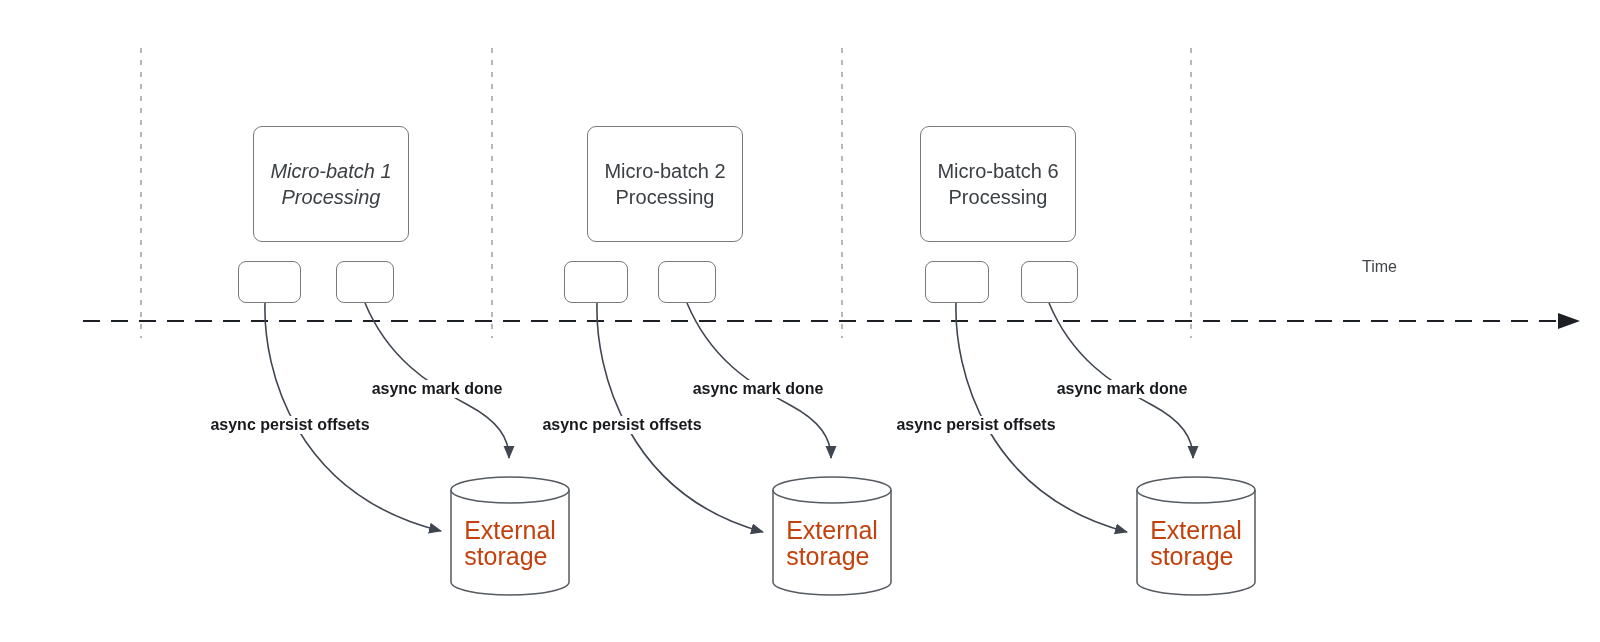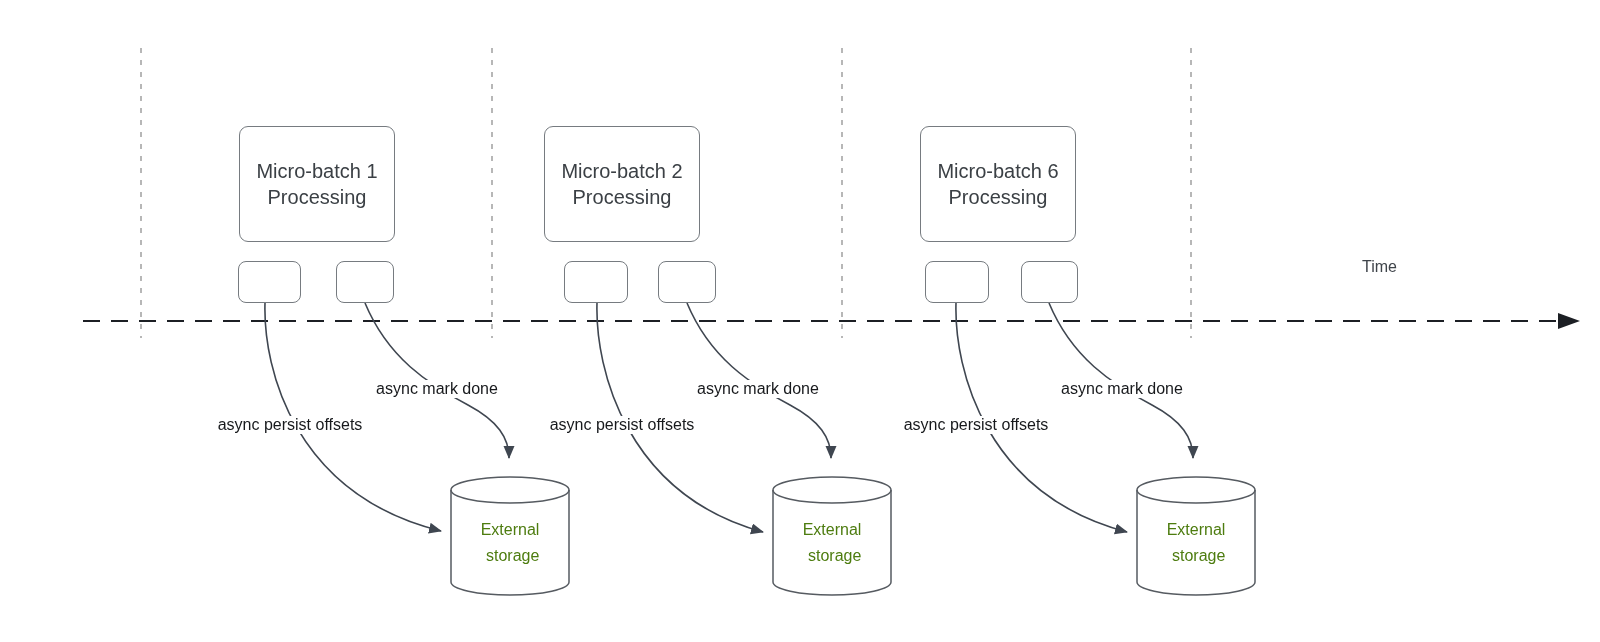--- a/index.html
+++ b/index.html
@@ -14,25 +14,25 @@
     display:flex;align-items:center;justify-content:center;text-align:center;
     font-size:20px;line-height:26px;color:#3b4045;
   }
   .task-box{
     position:absolute;top:261px;height:42px;box-sizing:border-box;
     border:1px solid #767b80;border-radius:8px;background:#ffffff;z-index:2;
   }
   .edge-label{
     position:absolute;transform:translate(-50%,-50%);z-index:3;
     background:#ffffff;padding:0 3px;white-space:nowrap;
-    font-size:16px;font-weight:400;color:#17191c;
+    font-size:16px;font-weight:700;color:#17191c;
   }
   .storage-label{
-    position:absolute;transform:translate(-50%,0);z-index:3;text-align:right;
-    font-size:16px;line-height:26px;color:#4d7c0f;white-space:nowrap;
+    position:absolute;transform:translate(-50%,0);z-index:3;text-align:left;
+    font-size:25px;line-height:26px;color:#c2410c;white-space:nowrap;
   }
   .time-label{
     position:absolute;z-index:3;font-size:16px;color:#3f444a;white-space:nowrap;
   }
 </style>
 </head>
 <body>
 
 <div id="stage">
 
@@ -69,36 +69,36 @@
       <path d="M 773,490 a59,13 0 0 0 118,0" fill="none" stroke="#565b61" stroke-width="1.5"></path>
     </g>
     <g>
       <path d="M 1137,490 a59,13 0 0 1 118,0 v92 a59,13 0 0 1 -118,0 z" fill="#ffffff" stroke="#565b61" stroke-width="1.5"></path>
       <path d="M 1137,490 a59,13 0 0 0 118,0" fill="none" stroke="#565b61" stroke-width="1.5"></path>
     </g>
   </svg>
 
   <div class="time-label" style="left:1362px;top:258px;">Time</div>
 
-  <div class="main-box" style="left:239px;">
+  <div class="main-box" style="left:253px;font-style:italic;">
     <div>
       <span>Micro-batch 1</span><br>
       <span>Processing</span>
     </div>
   </div>
   <div class="task-box" style="left:238px;width:63px;"></div>
   <div class="task-box" style="left:336px;width:58px;"></div>
   <div class="edge-label" style="left:290px;top:425px;">async persist offsets</div>
   <div class="edge-label" style="left:437px;top:389px;">async mark done</div>
   <div class="storage-label" style="left:510px;top:517px;">
     <span>External</span><br>
     <span>storage</span>
   </div>
 
-  <div class="main-box" style="left:544px;">
+  <div class="main-box" style="left:587px;">
     <div>
       <span>Micro-batch 2</span><br>
       <span>Processing</span>
     </div>
   </div>
   <div class="task-box" style="left:564px;width:64px;"></div>
   <div class="task-box" style="left:658px;width:58px;"></div>
   <div class="edge-label" style="left:622px;top:425px;">async persist offsets</div>
   <div class="edge-label" style="left:758px;top:389px;">async mark done</div>
   <div class="storage-label" style="left:832px;top:517px;">

